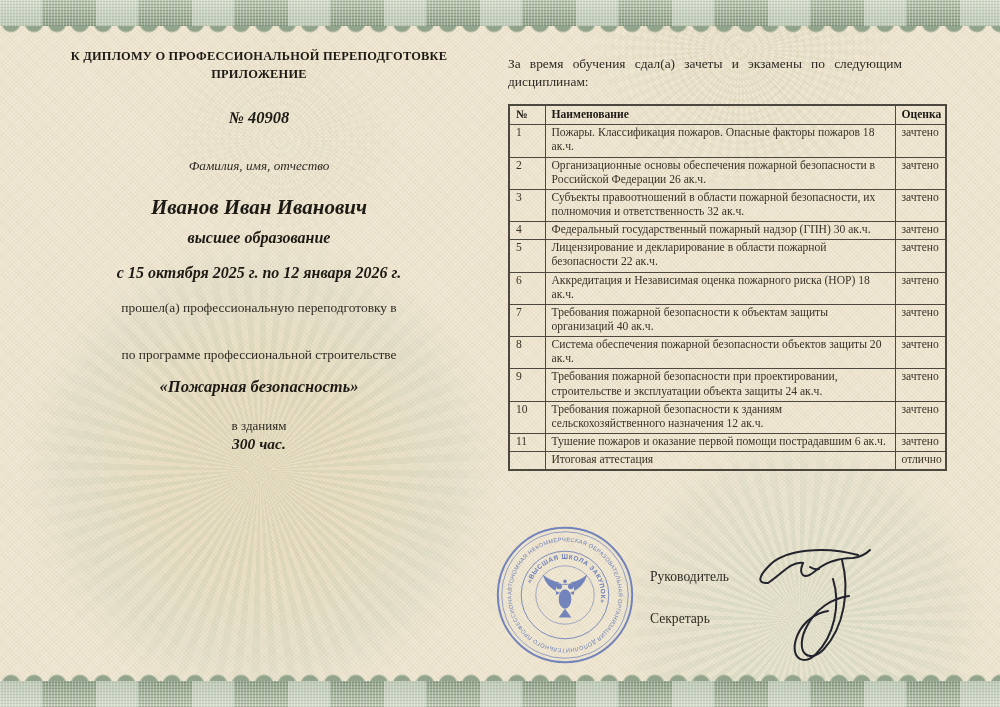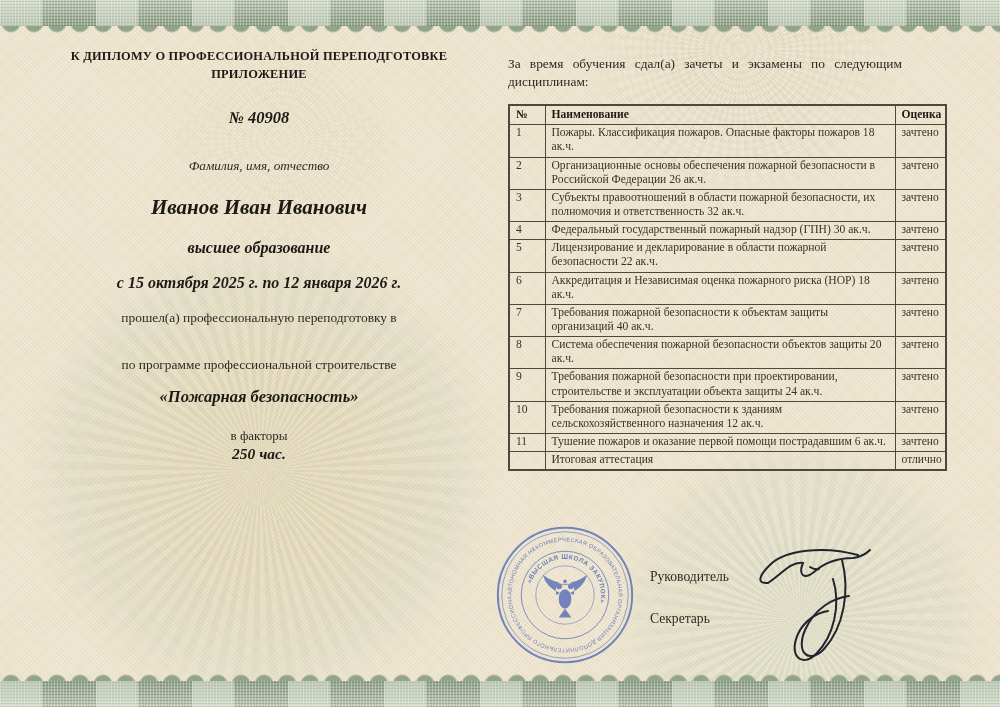--- a/index.html
+++ b/index.html
@@ -56,21 +56,21 @@
     background-size:23px 9px;background-repeat:repeat-x;}
   
   .left-col{position:absolute;left:60px;top:48px;width:398px;text-align:center;}
   .doc-title{font-weight:bold;font-size:12.4px;line-height:1.45;color:var(--ink-bold);letter-spacing:.2px;}
   .doc-number{margin-top:24px;font-weight:bold;font-style:italic;font-size:16.5px;color:var(--ink-bold);}
   .plain{font-size:13.2px;}
   .bi{font-weight:bold;font-style:italic;color:var(--ink-bold);}
   .fio-label{margin-top:30px;font-style:italic;}
   .person-name{margin-top:21px;font-size:21px;}
   .has-doc{margin-top:25px;}
-  .edu-level{margin-top:19px;font-size:16px;}
+  .edu-level{margin-top:9px;font-size:16px;}
   .period{margin-top:17px;font-size:16px;}
   .passed{margin-top:18px;font-size:13.4px;}
   .org-name{margin-top:15px;font-size:16px;}
   .program-label{margin-top:31px;font-size:13.4px;}
   .program-name{margin-top:14px;font-size:16.5px;}
   .volume-label{margin-top:21px;font-size:13px;}
   .volume-value{margin-top:1px;font-size:15.5px;}
   
   .right-col{position:absolute;left:508px;top:55px;width:394px;}
   .intro{font-size:13.4px;line-height:1.35;text-align:justify;}
@@ -109,22 +109,22 @@
       <div>ПРИЛОЖЕНИЕ</div>
     </div>
     <div class="doc-number">№ 40908</div>
     <div class="plain fio-label">Фамилия, имя, отчество</div>
     <div class="bi person-name">Иванов Иван Иванович</div>
     <div class="bi edu-level">высшее образование</div>
     <div class="bi period">с 15 октября 2025 г. по 12 января 2026 г.</div>
     <div class="plain passed">прошел(а) профессиональную переподготовку в</div>
     <div class="plain program-label">по программе профессиональной строительстве</div>
     <div class="bi program-name">«Пожарная безопасность»</div>
-    <div class="plain volume-label">в факторы</div>
-    <div class="bi volume-value">250 час.</div>
+    <div class="plain volume-label">в зданиям</div>
+    <div class="bi volume-value">300 час.</div>
   </div>
 
   <div class="right-col">
     <div class="intro">За время обучения сдал(а) зачеты и экзамены по следующим дисциплинам:</div>
     <table class="disciplines">
       <thead>
         <tr>
           <th class="col-num">№</th>
           <th class="col-name">Наименование</th>
           <th class="col-grade">Оценка</th>

